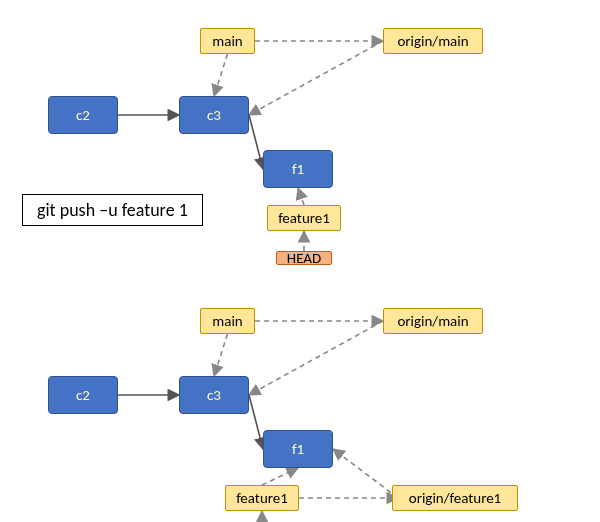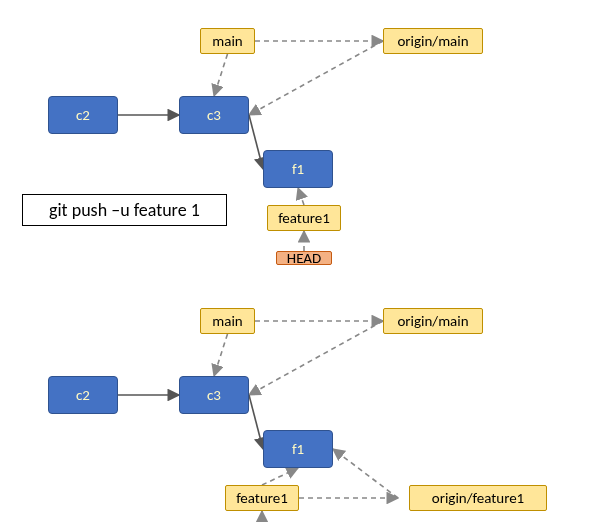--- a/index.html
+++ b/index.html
@@ -1,20 +1,20 @@
 <!DOCTYPE html>
 <html><head>
 <meta charset="utf-8">
 <style>
   html,body{margin:0;padding:0;width:600px;height:522px;background:#fff;font-family:Calibri,Arial,sans-serif;overflow:hidden}
   .node{position:absolute;display:flex;align-items:center;justify-content:center;box-sizing:border-box;font-size:15px}
   .commit{background:#4472C4;color:#fef9c3;border:1px solid #2F528F;border-radius:4px}
   .branch{background:#FFE699;color:#000;border:1px solid #BF8F00;border-radius:2px}
   .head{background:#F4B183;color:#000;border:1px solid #C55A11;border-radius:2px}
-  .command{position:absolute;background:#fff;border:1px solid #000;padding:4px 26px;font-size:18px;border-radius:0}
+  .command{position:absolute;background:#fff;border:1px solid #000;padding:4px 14px;font-size:18px;border-radius:0}
   svg.arrows{position:absolute;left:0;top:0;width:600px;height:522px;pointer-events:none}
 </style>
 </head>
 <body>
 
 <svg class="arrows">
   <defs>
     <marker id="ah-solid" viewBox="0 0 10 10" refX="9" refY="5" markerWidth="8" markerHeight="8" orient="auto">
       <path d="M0 0 L10 5 L0 10 z" fill="#555"></path>
     </marker>
@@ -75,20 +75,20 @@
     </div>
     <div class="node branch" style="left: 200px; top: 308px; width: 55px; height: 26px;">
       <span>main</span>
     </div>
     <div class="node branch" style="left: 383px; top: 308px; width: 100px; height: 26px;">
       <span>origin/main</span>
     </div>
     <div class="node branch" style="left: 225px; top: 485px; width: 74px; height: 26px;">
       <span>feature1</span>
     </div>
-    <div class="node branch" style="left: 409px; top: 485px; width: 138px; height: 26px;">
+    <div class="node branch" style="left: 392px; top: 485px; width: 126px; height: 26px;">
       <span>origin/feature1</span>
     </div>
   </div>
 
 <div class="command" style="left: 22px; top: 194px;">
   <span>git push –u feature 1</span>
 </div>
 
 </body></html>

